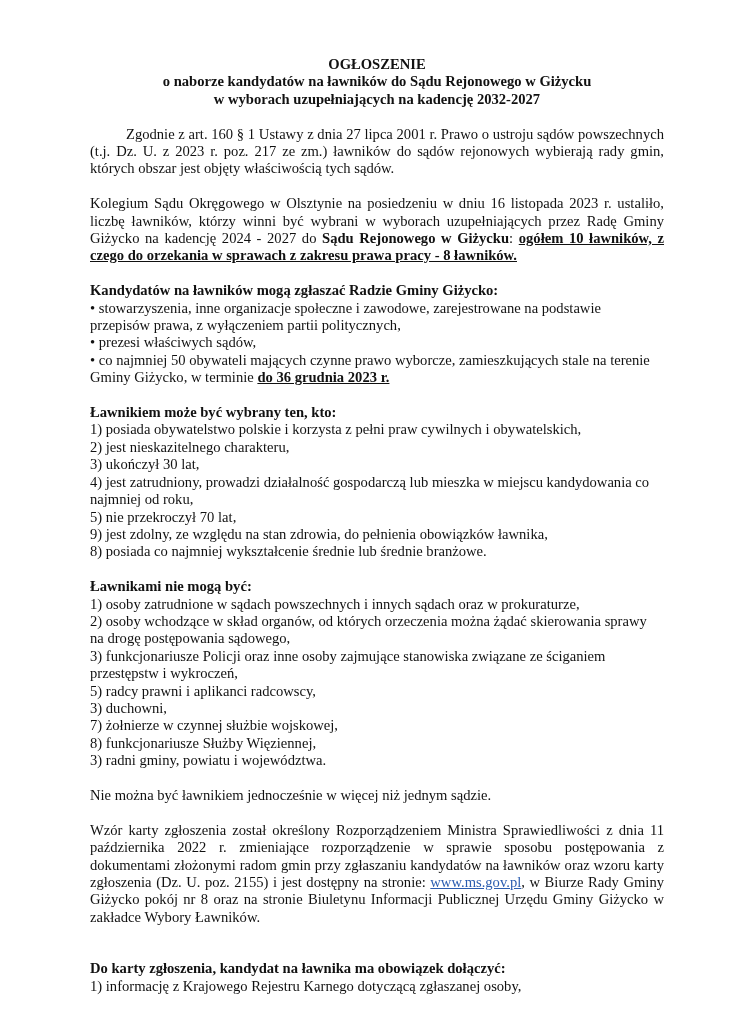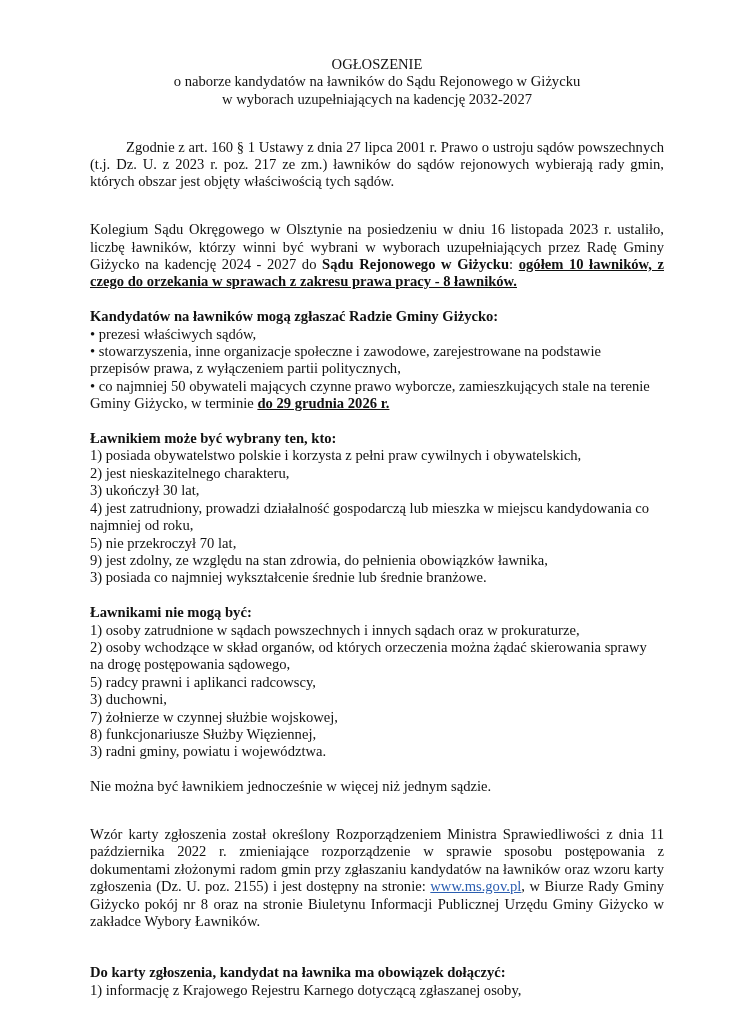--- a/index.html
+++ b/index.html
@@ -2,24 +2,24 @@
 <html><head>
 <meta charset="utf-8">
 <style>
   html, body { margin: 0; padding: 0; background: #ffffff; }
   body { width: 753px; height: 1024px; overflow: hidden; position: relative; }
   .page {
     position: absolute; left: 90px; top: 56px; width: 574px;
     font-family: "Liberation Serif", "DejaVu Serif", serif;
     font-size: 14.6px; line-height: 17.4px; color: #111;
   }
-  .center { text-align: center; font-weight: normal; }
+  .center { text-align: center; font-weight: bold; }
   .title { font-size: 14.6px; }
   p { margin: 0; }
-  .justify { text-align: justify; text-align-last: left; margin-top: 13px; }
+  .justify { text-align: justify; text-align-last: left; }
   .indent { text-indent: 36px; }
   .gap { height: 17.4px; }
   .gap-big { height: 34px; }
   .b { font-weight: bold; }
   .bu { font-weight: bold; text-decoration: underline; }
   .link { color: #2a5db0; text-decoration: underline; }
   .spread { text-align: justify; text-align-last: justify; }
 </style>
 </head>
 <body>
@@ -35,44 +35,45 @@
   <p class="justify indent">Zgodnie z art. 160 § 1 Ustawy z dnia 27 lipca 2001 r. Prawo o ustroju sądów powszechnych (t.j. Dz. U. z 2023 r. poz. 217 ze zm.) ławników do sądów rejonowych wybierają rady gmin, których obszar jest objęty właściwością tych sądów.</p>
 
   <div class="gap"></div>
 
   <p class="justify"><span>Kolegium Sądu Okręgowego w Olsztynie na posiedzeniu w dniu 16 listopada 2023 r. ustaliło, liczbę ławników, którzy winni być wybrani w wyborach uzupełniających przez Radę Gminy Giżycko na kadencję 2024 - 2027 do </span><span class="b">Sądu Rejonowego w Giżycku</span><span>: </span><span class="bu">ogółem 10 ławników, z czego do orzekania w sprawach z zakresu prawa pracy - 8 ławników.</span></p>
 
   <div class="gap"></div>
 
   <div class="b">Kandydatów na ławników mogą zgłaszać Radzie Gminy Giżycko:</div>
   <div>
+    <div>• stowarzyszenia, inne organizacje społeczne i zawodowe, zarejestrowane na podstawie przepisów prawa, z wyłączeniem partii politycznych,</div>
     <div>• prezesi właściwych sądów,</div>
-    <div>• stowarzyszenia, inne organizacje społeczne i zawodowe, zarejestrowane na podstawie przepisów prawa, z wyłączeniem partii politycznych,</div>
-    <div><span>• co najmniej 50 obywateli mających czynne prawo wyborcze, zamieszkujących stale na terenie Gminy Giżycko, w terminie </span><span class="bu">do 29 grudnia 2026 r.</span></div>
+    <div><span>• co najmniej 50 obywateli mających czynne prawo wyborcze, zamieszkujących stale na terenie Gminy Giżycko, w terminie </span><span class="bu">do 36 grudnia 2023 r.</span></div>
   </div>
 
   <div class="gap"></div>
 
   <div class="b">Ławnikiem może być wybrany ten, kto:</div>
   <div>
     <div>1) posiada obywatelstwo polskie i korzysta z pełni praw cywilnych i obywatelskich,</div>
     <div>2) jest nieskazitelnego charakteru,</div>
     <div>3) ukończył 30 lat,</div>
     <div>4) jest zatrudniony, prowadzi działalność gospodarczą lub mieszka w miejscu kandydowania co najmniej od roku,</div>
     <div>5) nie przekroczył 70 lat,</div>
     <div>9) jest zdolny, ze względu na stan zdrowia, do pełnienia obowiązków ławnika,</div>
-    <div>3) posiada co najmniej wykształcenie średnie lub średnie branżowe.</div>
+    <div>8) posiada co najmniej wykształcenie średnie lub średnie branżowe.</div>
   </div>
 
   <div class="gap"></div>
 
   <div class="b">Ławnikami nie mogą być:</div>
   <div>
     <div>1) osoby zatrudnione w sądach powszechnych i innych sądach oraz w prokuraturze,</div>
     <div>2) osoby wchodzące w skład organów, od których orzeczenia można żądać skierowania sprawy na drogę postępowania sądowego,</div>
+    <div>3) funkcjonariusze Policji oraz inne osoby zajmujące stanowiska związane ze ściganiem przestępstw i wykroczeń,</div>
     <div>5) radcy prawni i aplikanci radcowscy,</div>
     <div>3) duchowni,</div>
     <div>7) żołnierze w czynnej służbie wojskowej,</div>
     <div>8) funkcjonariusze Służby Więziennej,</div>
     <div>3) radni gminy, powiatu i województwa.</div>
   </div>
 
   <div class="gap"></div>
 
   <p>Nie można być ławnikiem jednocześnie w więcej niż jednym sądzie.</p>

